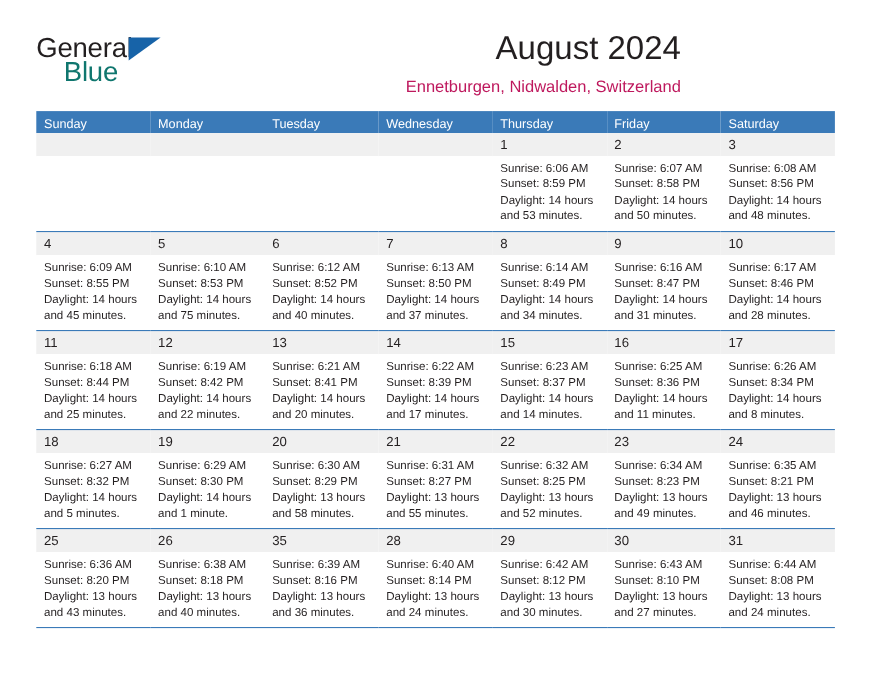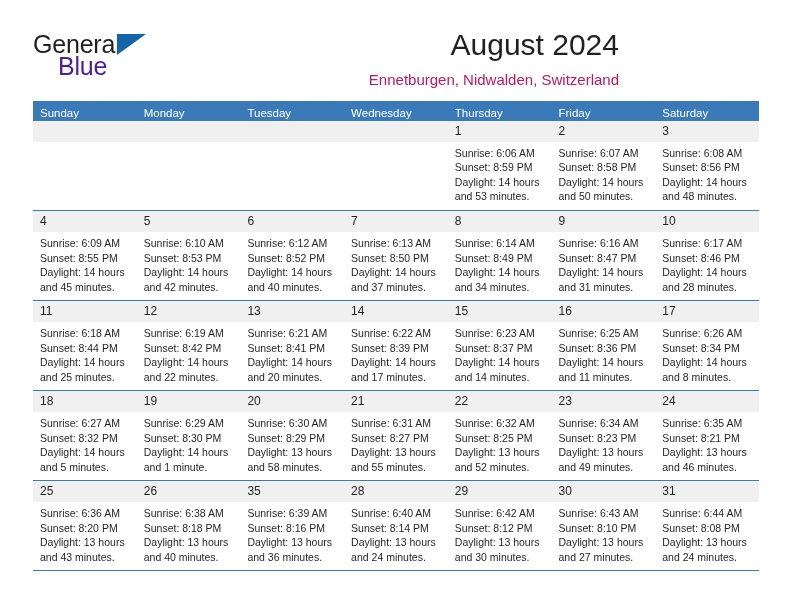--- a/index.html
+++ b/index.html
@@ -42,21 +42,21 @@
     font-size: 25px;
     color: #231f20;
     letter-spacing: -0.2px;
     line-height: 1;
   }
   .logo-blue {
     position: absolute;
     left: 25px;
     top: 28px;
     font-size: 25px;
-    color: #4c1d95;
+    color: #0f766e;
     letter-spacing: -0.2px;
     line-height: 1;
   }
   .logo-tri {
     position: absolute;
     left: 84px;
     top: 8px;
     width: 0;
     height: 0;
     border-left: 29px solid #1763a8;
@@ -234,21 +234,21 @@
               <div>Daylight: 14 hours</div>
               <div>and 45 minutes.</div>
             </div>
           </td>
           <td>
             <div class="daynum">5</div>
             <div class="lines">
               <div>Sunrise: 6:10 AM</div>
               <div>Sunset: 8:53 PM</div>
               <div>Daylight: 14 hours</div>
-              <div>and 42 minutes.</div>
+              <div>and 75 minutes.</div>
             </div>
           </td>
           <td>
             <div class="daynum">6</div>
             <div class="lines">
               <div>Sunrise: 6:12 AM</div>
               <div>Sunset: 8:52 PM</div>
               <div>Daylight: 14 hours</div>
               <div>and 40 minutes.</div>
             </div>

